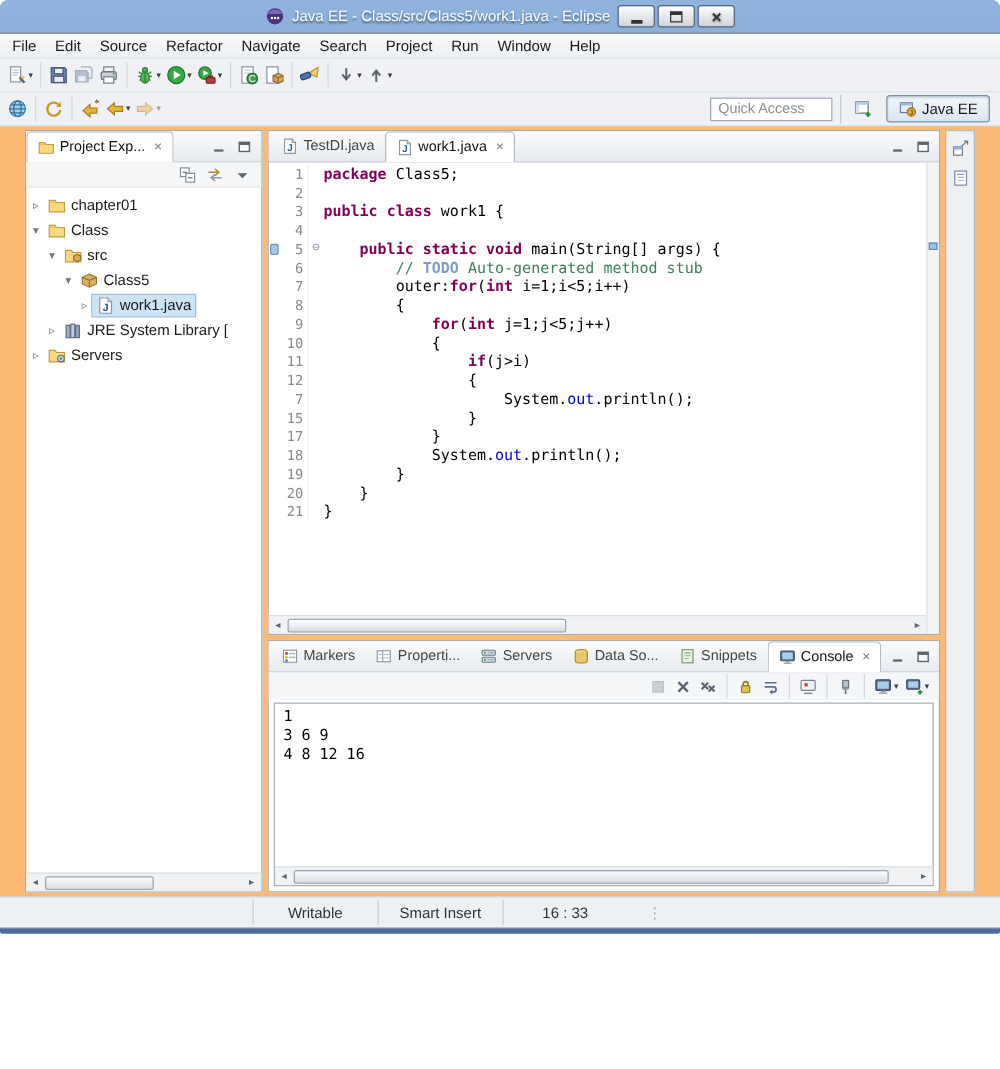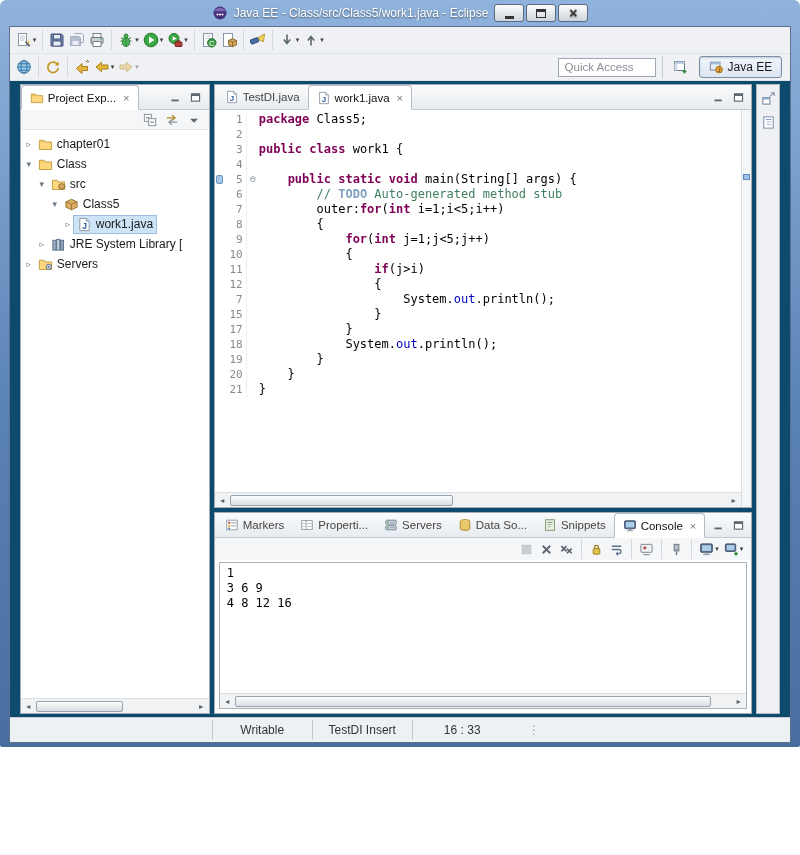--- a/index.html
+++ b/index.html
@@ -28,21 +28,21 @@
   .tbtn svg,.icon16 svg{width:16px;height:16px;display:block;}
   .icon16.sm svg{width:14px;height:14px;}
   .caret{font-size:7px;color:#3a3a3a;margin-left:1px;}
   .tsep{width:1px;height:20px;background:#d4d8dd;margin:0 4px;}
   .quick-access{width:98px;height:19px;border:1px solid #9fa8b2;background:#fff;color:#8a9096;
     font-size:11.5px;display:flex;align-items:center;padding:0 6px;}
   .persp-sep{width:1px;height:23px;background:#c5cad1;}
   .persp-open{width:24px;height:22px;display:flex;align-items:center;justify-content:center;}
   .persp-btn{display:flex;align-items:center;gap:5px;height:22px;padding:2px 9px;border:1px solid #7e8ea2;
     border-radius:3px;background:linear-gradient(#f2f6fa,#dce6f2);box-shadow:inset 0 1px 2px rgba(90,120,160,.35);color:#1a1a1a;}
-  .main{flex:1;display:flex;gap:4px;padding:3px 10px;background:#0c4a6e;min-height:0;}
+  .main{flex:1;display:flex;gap:4px;padding:3px 20px;background:#fdba74;min-height:0;}
   .left-panel{width:190px;display:flex;flex-direction:column;border:1px solid #a3abb5;background:#fff;min-height:0;}
   .center{flex:1;display:flex;flex-direction:column;gap:4px;min-width:0;}
   .editor-panel{flex:1;border:1px solid #a3abb5;background:#fff;display:flex;flex-direction:column;min-height:0;}
   .console-panel{height:202px;border:1px solid #a3abb5;background:#fff;display:flex;flex-direction:column;}
   .right-strip{width:24px;border:1px solid #b4bac2;background:#eef0f3;display:flex;flex-direction:column;
     align-items:center;padding-top:4px;gap:6px;}
   .right-strip .hbtn svg{width:15px;height:15px;}
   .view-header{display:flex;align-items:stretch;height:25px;background:linear-gradient(#fafbfc,#e7ebef);
     border-bottom:1px solid #c3c9d1;flex:none;}
   .vtab{display:flex;align-items:center;gap:4px;padding:0 8px;color:#444;white-space:nowrap;}
@@ -125,20 +125,32 @@
         </div>
       <div class="win-btn">
           <span class="glyph-max"></span>
         </div>
       <div class="win-btn">
           <span class="glyph-x">×</span>
         </div>
     </div>
   </div>
   <div class="app">
+    <div class="menubar">
+        <div class="menu-item">File</div>
+        <div class="menu-item">Edit</div>
+        <div class="menu-item">Source</div>
+        <div class="menu-item">Refactor</div>
+        <div class="menu-item">Navigate</div>
+        <div class="menu-item">Search</div>
+        <div class="menu-item">Project</div>
+        <div class="menu-item">Run</div>
+        <div class="menu-item">Window</div>
+        <div class="menu-item">Help</div>
+      </div>
     <div class="toolbar">
         <div class="tbtn">
           <span class="icon16">
             <svg viewBox="0 0 16 16">
               <rect x="2.5" y="1.5" width="8" height="12" fill="#fff" stroke="#8a97a6"></rect>
               <line x1="4" y1="4" x2="9" y2="4" stroke="#b9c2cc"></line>
               <line x1="4" y1="6" x2="9" y2="6" stroke="#b9c2cc"></line>
               <line x1="4" y1="8" x2="8" y2="8" stroke="#b9c2cc"></line>
               <path d="M10 9 l4.5 4.5 -1.8 1.2 -3.7 -4.2z" fill="#5a6a7a"></path>
               <path d="M12.5 8 l.6 1.4 1.4 .6 -1.4 .6 -.6 1.4 -.6 -1.4 -1.4 -.6 1.4 -.6z" fill="#f2c33a"></path>
@@ -856,18 +868,18 @@
                 <line x1="5" y1="4.8" x2="11" y2="4.8" stroke="#7a9ac8"></line>
                 <line x1="6" y1="7.4" x2="11" y2="7.4" stroke="#a8b8d0"></line>
                 <line x1="6" y1="10" x2="11" y2="10" stroke="#a8b8d0"></line>
               </svg>
             </span>
           </span>
         </div>
     </div>
     <div class="statusbar">
       <span class="sb-seg">Writable</span>
-      <span class="sb-seg">TestDI Insert</span>
+      <span class="sb-seg">Smart Insert</span>
       <span class="sb-seg">16 : 33</span>
       <span class="sb-grip">⋮</span>
     </div>
   </div>
 </div>
 
 </body></html>

